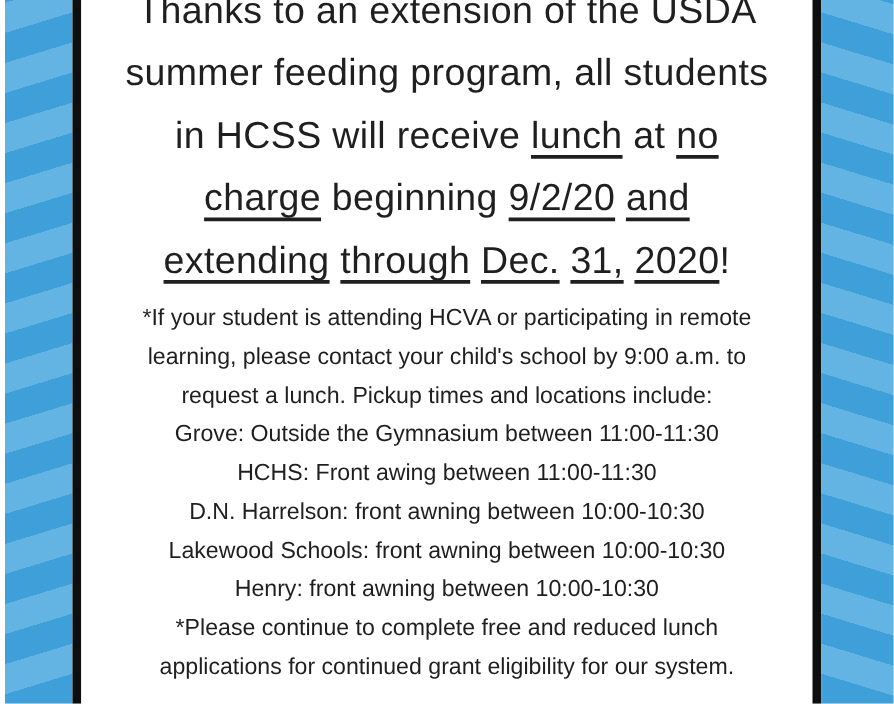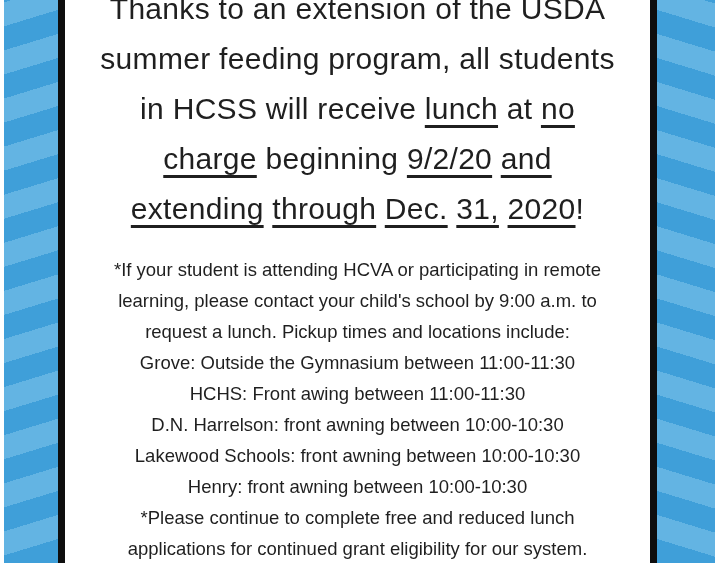--- a/index.html
+++ b/index.html
@@ -34,21 +34,21 @@
     text-align:center;
   }
   .headline{
     margin-top:-16px;
     font-size:30px;
     line-height:50px;
     letter-spacing:.3px;
     white-space:pre;
   }
   .bodytext{
-    margin-top:20px;
+    margin-top:4px;
     font-size:18.5px;
     line-height:31px;
     white-space:pre;
   }
   .line{white-space:pre;}
   .b{font-weight:400;}
   .headline .u{
     text-decoration:underline;
     text-decoration-thickness:3px;
     text-underline-offset:6px;

